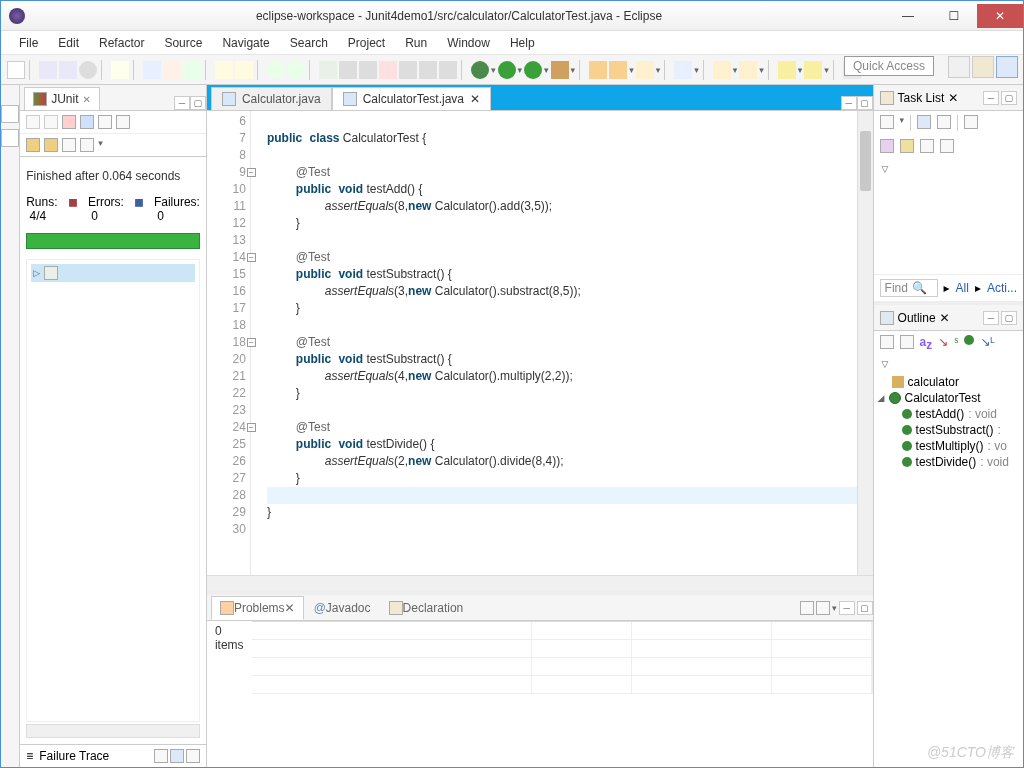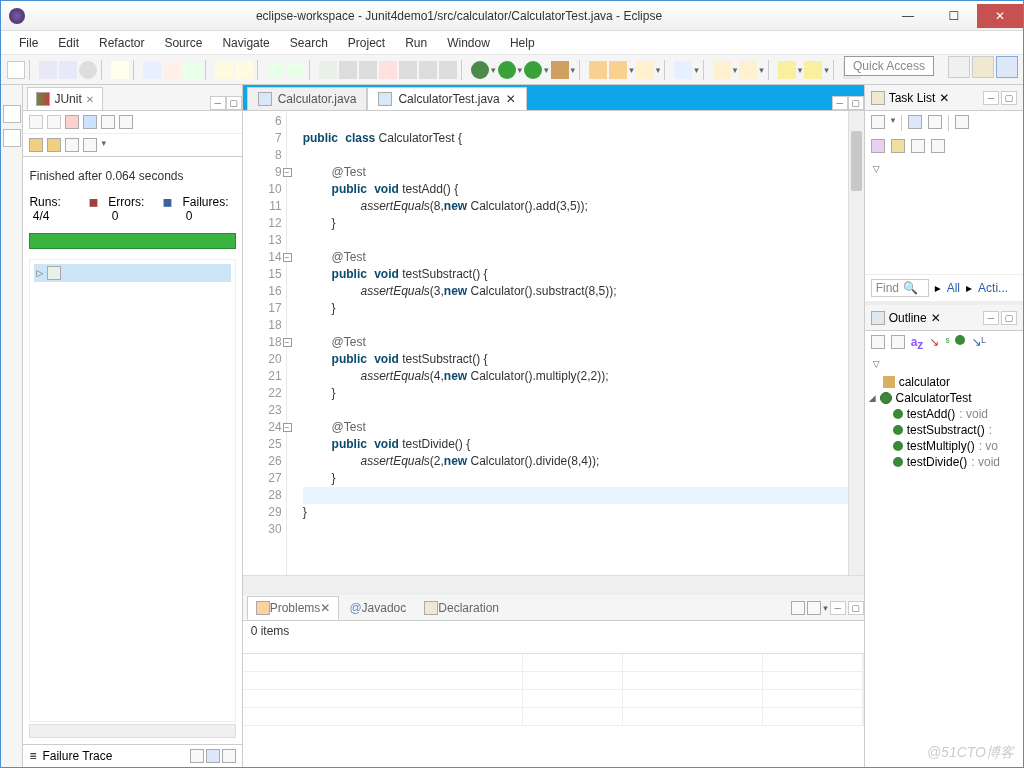--- a/index.html
+++ b/index.html
@@ -47,21 +47,21 @@
 .code { flex: 1; font-family: Consolas, monospace; font-size: 12px; line-height: 17px; padding: 2px 0 2px 16px; white-space: pre; color: #333; overflow: auto; }
 .kw { color: #0c4a6e; font-weight: bold; }
 .an { color: #646464; }
 .it { font-style: italic; margin-top: 28px; }
 .editor-scroll-v { width: 16px; background: #f0f0f0; border-left: 1px solid #ddd; position: relative; }
 .editor-scroll-v .thumb { position: absolute; left: 2px; right: 2px; top: 20px; height: 60px; background: #c8c8c8; border-radius: 2px; }
 .bottom-pane { height: 176px; border-top: 4px solid #eee; display: flex; flex-direction: column; }
 .prob-tabs { height: 26px; display: flex; align-items: center; background: #f5f5f5; border-bottom: 1px solid #ccc; padding-left: 4px; gap: 2px; }
 .ptab { padding: 4px 8px; display: flex; align-items: center; color: #666; }
 .ptab.active { background: #fff; border: 1px solid #ccc; border-bottom: 1px solid #fff; }
-.prob-body { flex: 1; display: flex; flex-direction: column; gap: 12px; }
+.prob-body { flex: 1; display: flex; flex-direction: row; }
 .prob-count { padding: 3px 8px; color: #333; }
 .prob-table { flex: 1; border-top: 1px solid #ddd; }
 .prob-header { display: flex; background: #f8f8f8; border-bottom: 1px solid #ddd; }
 .prob-header .col { padding: 4px 8px; border-right: 1px solid #ddd; color: #333; }
 .prob-rows .prow { display: flex; height: 18px; border-bottom: 1px solid #eee; }
 .prob-rows .prow .col { border-right: 1px solid #eee; }
 .right-pane { width: 186px; border-left: 1px solid #ccc; display: flex; flex-direction: column; }
 .tasklist { flex: 0 0 220px; border-bottom: 4px solid #eee; display: flex; flex-direction: column; }
 .outline { flex: 1; display: flex; flex-direction: column; overflow: hidden; }
 .view-title { height: 26px; display: flex; align-items: center; padding: 0 6px; border-bottom: 1px solid #ccc; background: #f5f5f5; justify-content: space-between; }

